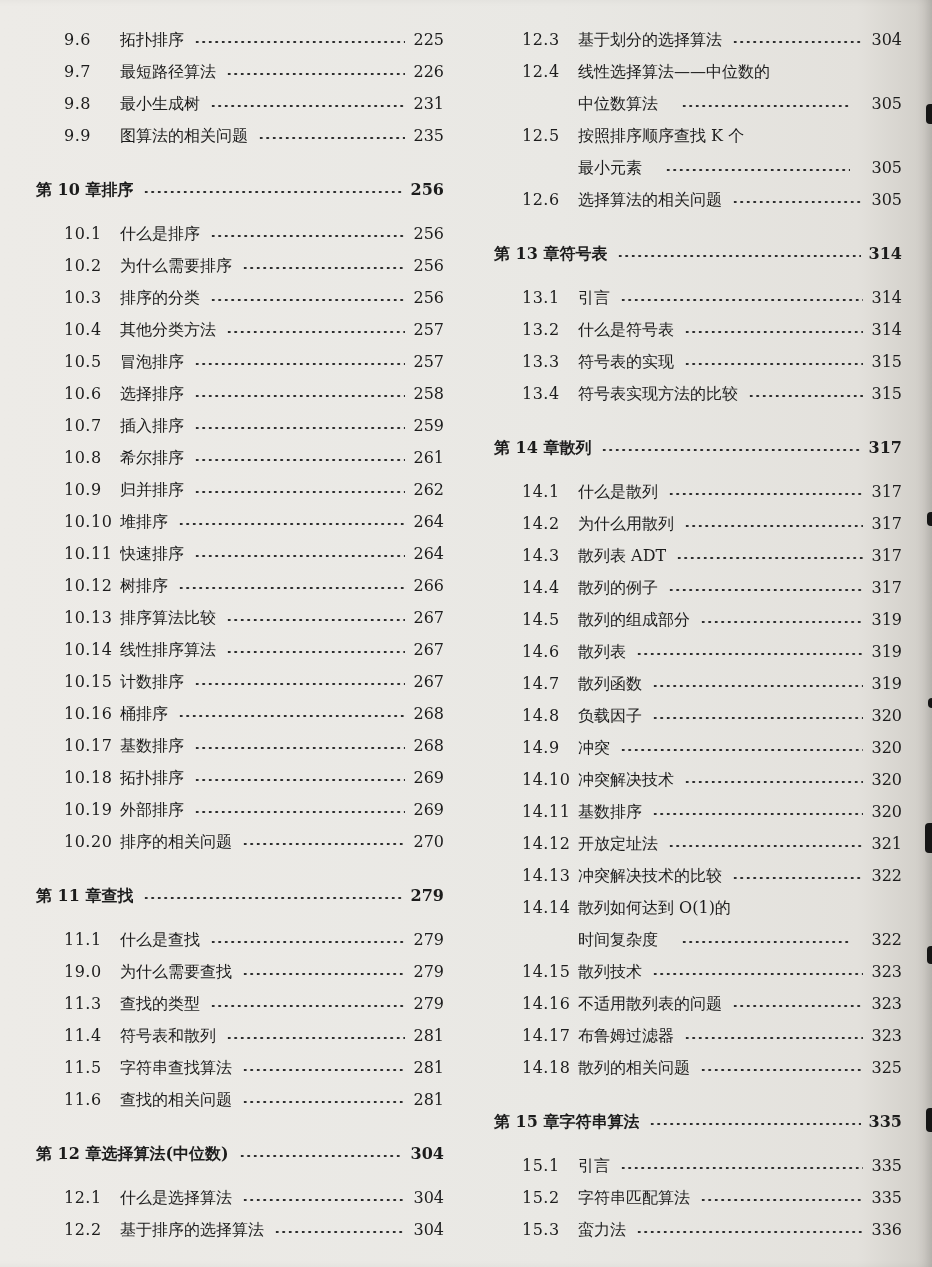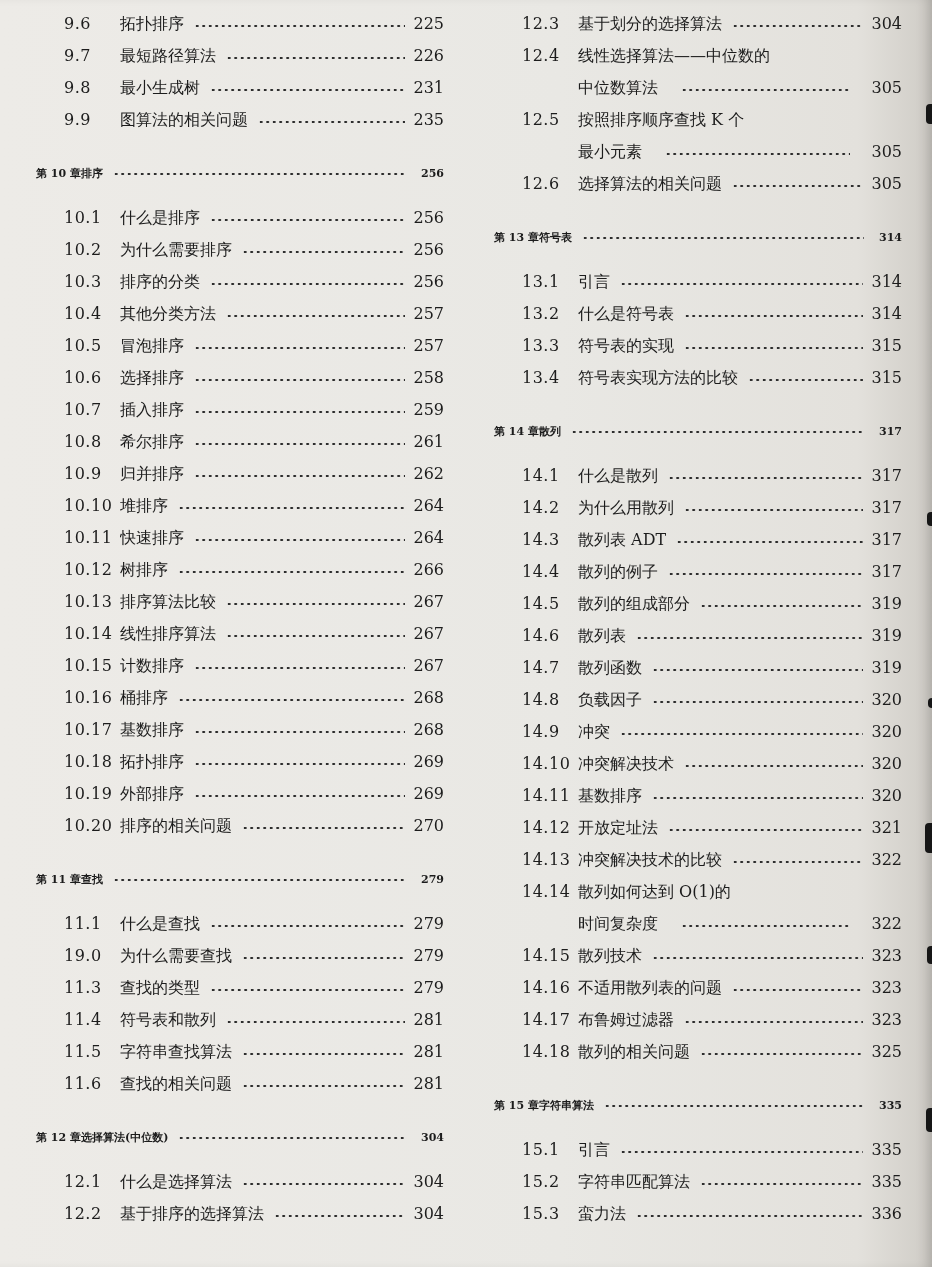--- a/index.html
+++ b/index.html
@@ -7,21 +7,21 @@
   body {
     font-family: "DejaVu Serif", "DejaVu Sans", serif;
     color: #1c1c1c;
     overflow: hidden;
     position: relative;
     background: #e9e8e4;
   }
   .page-surface {
     width: 100%;
     height: 100%;
-    padding: 8px 30px 18px 36px;
+    padding: 24px 30px 18px 36px;
     background: linear-gradient(90deg, #edebe7 0%, #e9e8e4 60%, #e3e1dc 92%, #cfccc6 100%);
     box-shadow: inset -10px 0 14px -8px rgba(0,0,0,0.22);
     display: flex;
     gap: 50px;
   }
   .col { flex: 1; min-width: 0; }
   .row {
     display: flex;
     align-items: baseline;
     line-height: 32px;
@@ -38,21 +38,21 @@
     margin: 0 8px 0 10px;
     min-width: 16px;
     background-image: radial-gradient(circle at 3px 3px, #2b2b2b 1.25px, rgba(0,0,0,0) 1.5px);
     background-size: 6.5px 6px;
     background-repeat: repeat-x;
     background-position: left center;
   }
   .page { min-width: 30px; text-align: right; flex: 0 0 auto; }
   .chapter {
     font-weight: bold;
-    font-size: 11px;
+    font-size: 16px;
     margin: 22px 0 12px 0;
   }
   .chap-title { margin-left: 0; }
   .artifact {
     position: absolute;
     right: 0;
     background: #161616;
     border-radius: 4px 0 0 4px;
   }
 </style>

